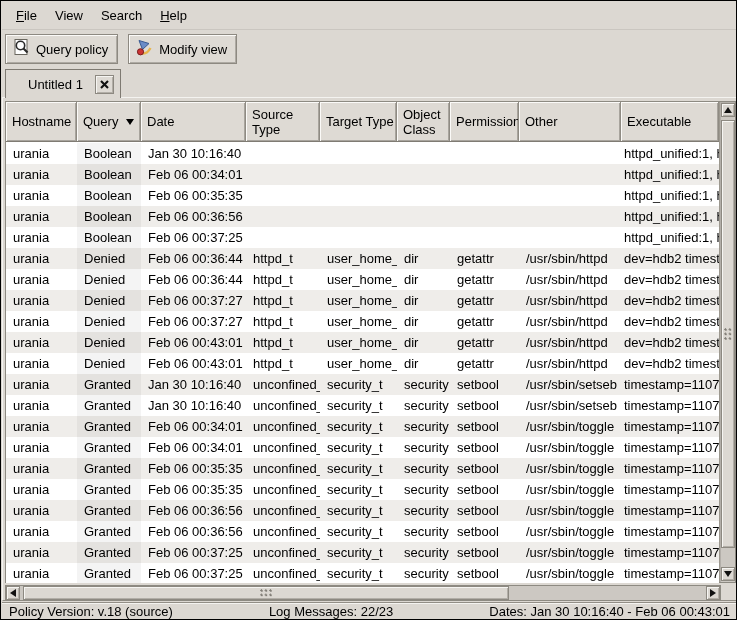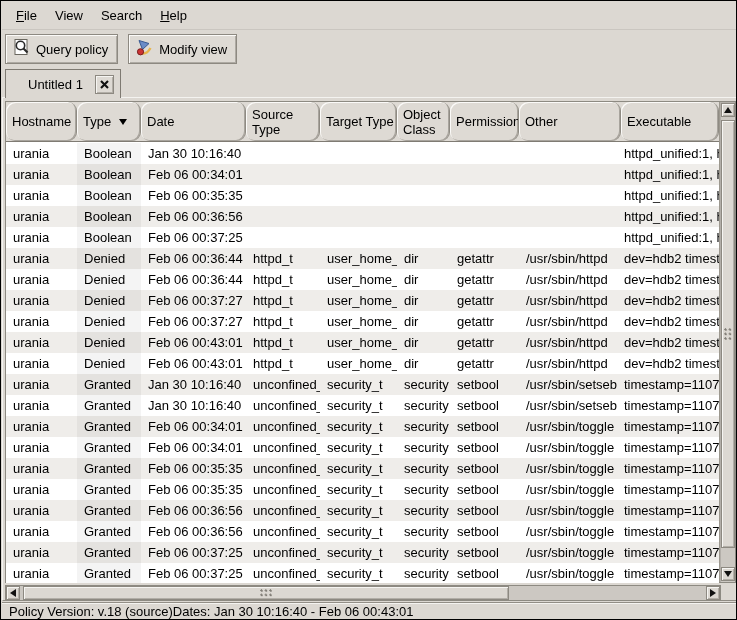--- a/index.html
+++ b/index.html
@@ -29,21 +29,21 @@
                box-shadow: inset 1px 1px 0 #f6f5f2, inset -1px -1px 0 #b2aea7; }
 
   
   .notebook { position:absolute; left:1px; top:96px; width:735px; height:504px; background:#dcd8d2;
               border:1px solid; border-color:#f4f3f0 #8f8b83 #8f8b83 #f4f3f0; }
 
   .tablewrap { position:absolute; left:2px; top:3px; width:731px; height:482px; border:1px solid #8d8a82; background:#fff; }
   .thead { position:absolute; left:0; top:0; width:713px; height:40px; display:flex; border-bottom:1px solid #7f7b73; background:#dedad4; }
   .th { position:relative; display:flex; align-items:center; padding-left:6px; background:#dedad4;
         border-right:1px solid #8f8b83; box-shadow: inset 1px 1px 0 #fbfaf8, inset -1px -1px 0 #a8a49d;
-        line-height:15px; overflow:hidden; cursor:default;border-radius:9px; }
+        line-height:15px; overflow:hidden; cursor:default; }
   .sort-arrow { width:0; height:0; border-left:4px solid transparent; border-right:4px solid transparent;
                 border-top:6px solid #000; margin-left:8px; flex:0 0 auto; }
 
   .tbody { position:absolute; left:0; top:41px; width:713px; height:440px; overflow:hidden; background:#fff; }
   .tr { display:flex; height:21px; }
   .tr.even { background:#ffffff; }
   .tr.odd  { background:#efedea; }
   .td { height:21px; line-height:21px; padding-left:7px; white-space:nowrap; overflow:hidden; flex:0 0 auto; }
   .td.sorted { background:rgba(0,0,0,0.045); }
 
@@ -130,21 +130,21 @@
     </div>
   </div>
 
   <div class="notebook">
     <div class="tablewrap">
       <div class="thead" id="thead">
           <div class="th col0">
             <span>Hostname</span>
           </div>
           <div class="th col1">
-            <span>Type</span>
+            <span>Query</span>
             <span class="sort-arrow"></span>
           </div>
           <div class="th col2">
             <span>Date</span>
           </div>
           <div class="th col3">
             <span>Source Type</span>
           </div>
           <div class="th col4">
             <span>Target Type</span>
@@ -415,16 +415,17 @@
           <span class="grip-h"></span>
         </div>
       <div class="stepper" style="right:0;">
           <span class="arr right"></span>
         </div>
     </div>
   </div>
 
   <div class="statusbar">
     <span class="sb-left">Policy Version: v.18 (source)</span>
+    <span class="sb-mid">Log Messages: 22/23</span>
     <span class="sb-right">Dates: Jan 30 10:16:40 - Feb 06 00:43:01</span>
   </div>
 
 </div>
 
 </body></html>

